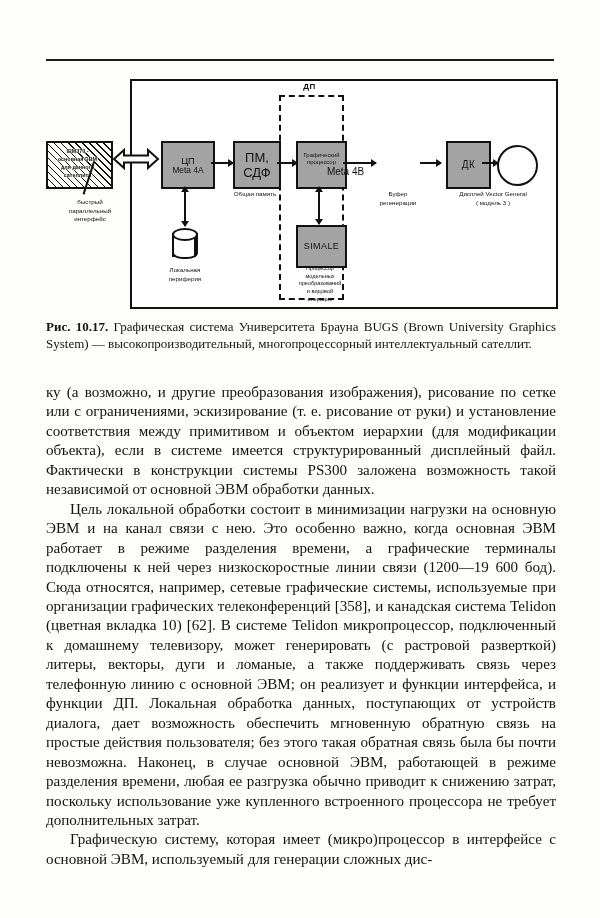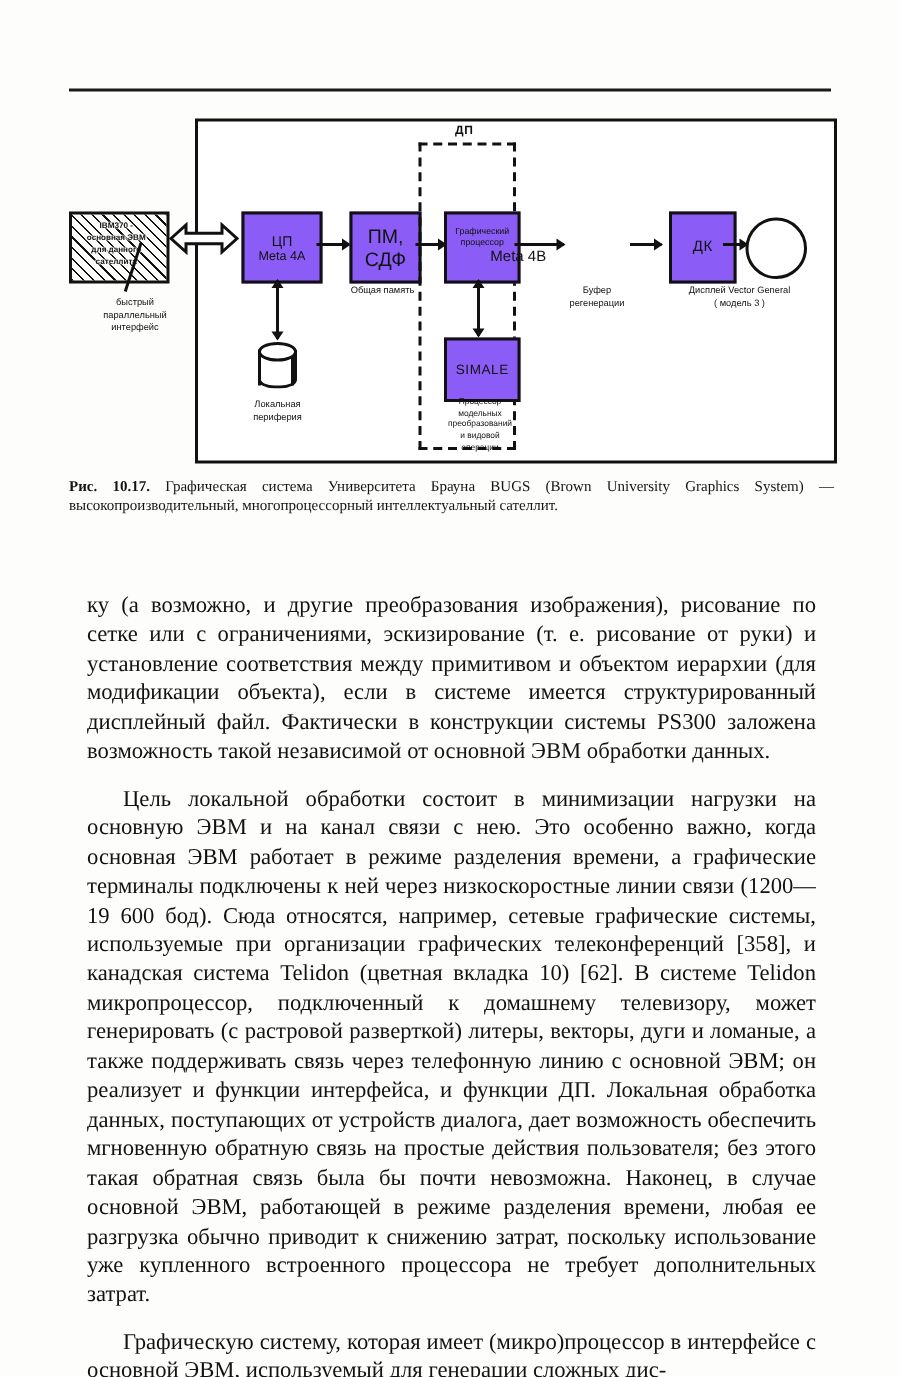--- a/index.html
+++ b/index.html
@@ -72,21 +72,21 @@
     position: absolute;
     left: 0;
     top: 0;
     width: 600px;
     height: 320px;
   }
 
   .node {
     position: absolute;
     border: 2px solid #111;
-    background: #8b5cf6;
+    background: #a3a3a3;
     display: flex;
     flex-direction: column;
     align-items: center;
     justify-content: center;
     text-align: center;
     font-family: "Liberation Sans", sans-serif;
     color: #111;
     line-height: 1.18;
   }
   .node .l1, .node .l2, .node .l3 {
@@ -255,41 +255,41 @@
     transform-origin: top center;
   }
 
   
   .fig-caption {
     position: absolute;
     left: 46px;
     top: 318px;
     width: 510px;
     font-family: "Liberation Serif", serif;
-    font-size: 10px;
+    font-size: 13px;
     line-height: 1.32;
     text-align: justify;
     color: #141414;
   }
   .fig-caption b { font-weight: bold; }
 
   
   .body {
     position: absolute;
     left: 46px;
     top: 383px;
     width: 510px;
   }
   .para {
     font-family: "Liberation Serif", serif;
     font-size: 15.1px;
     line-height: 19.45px;
     text-align: justify;
     text-indent: 24px;
-    margin: 12px;
+    margin: 0;
     color: #121212;
     hyphens: manual;
   }
   .para.cont { text-indent: 0; }
 </style>
 </head>
 <body>
 
 <div class="page">
 

